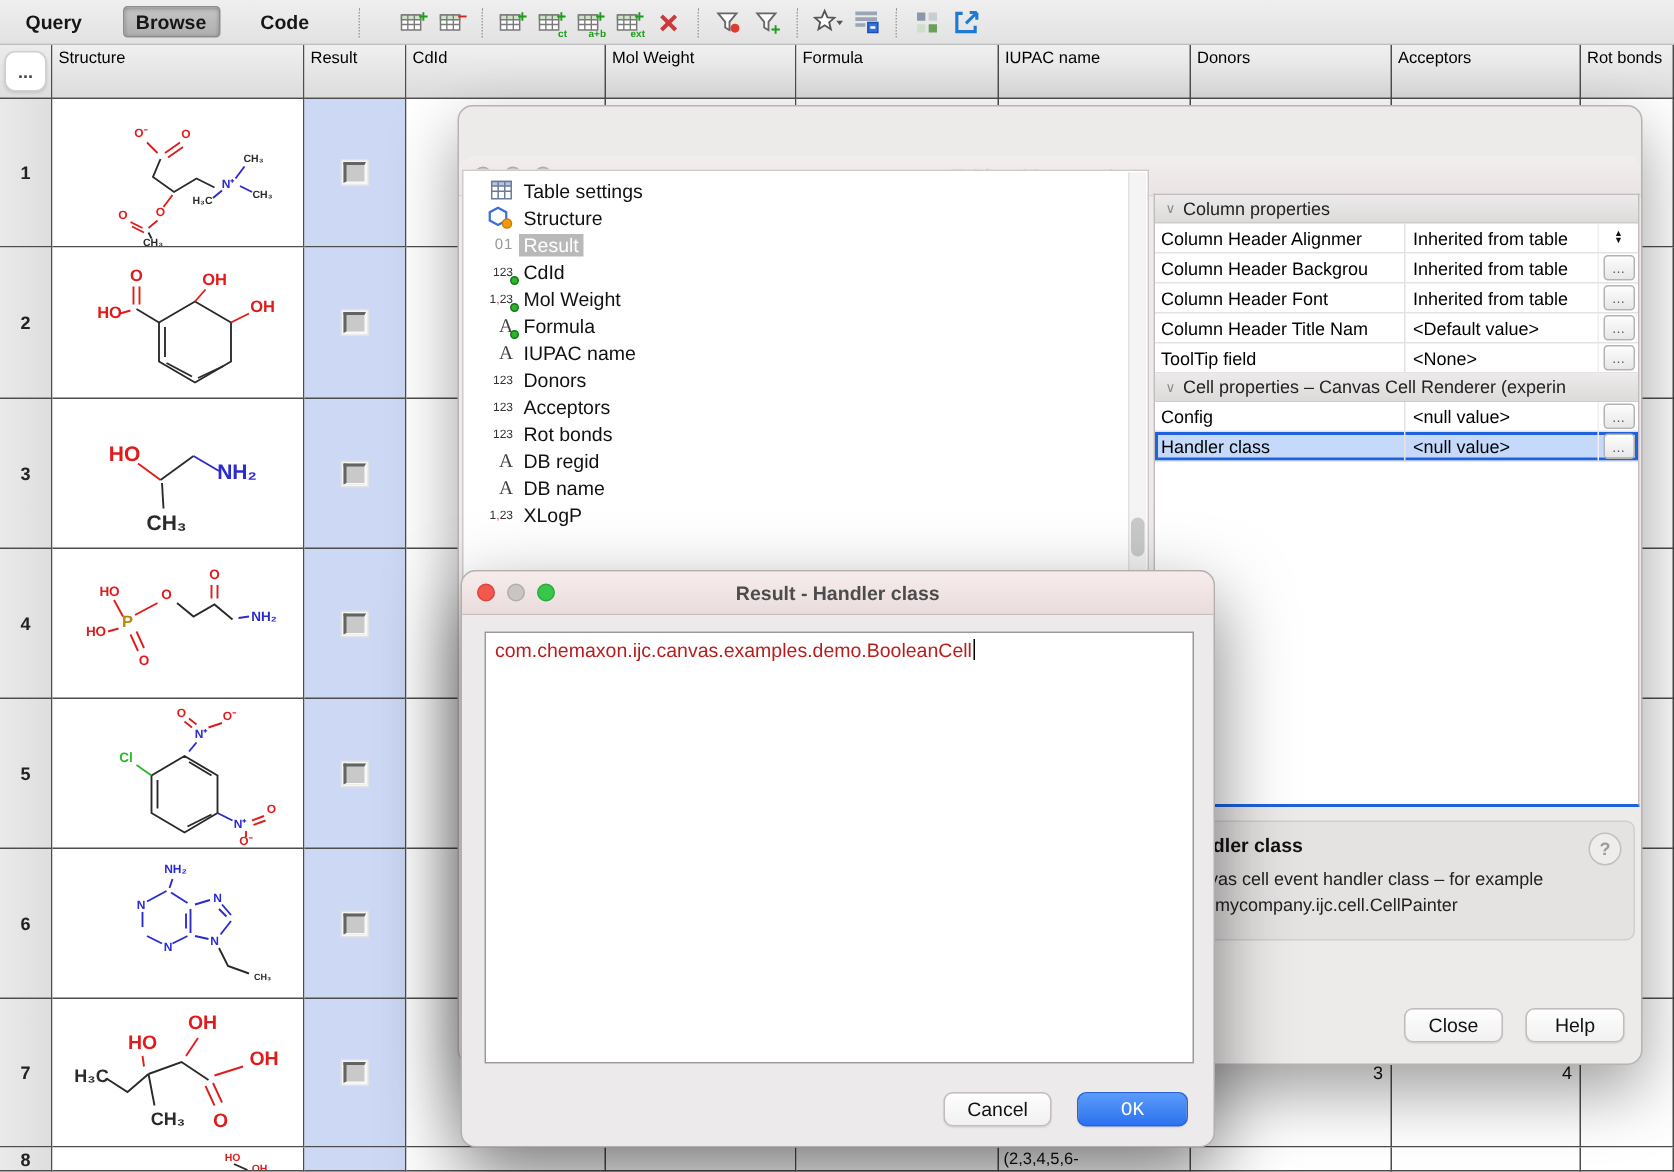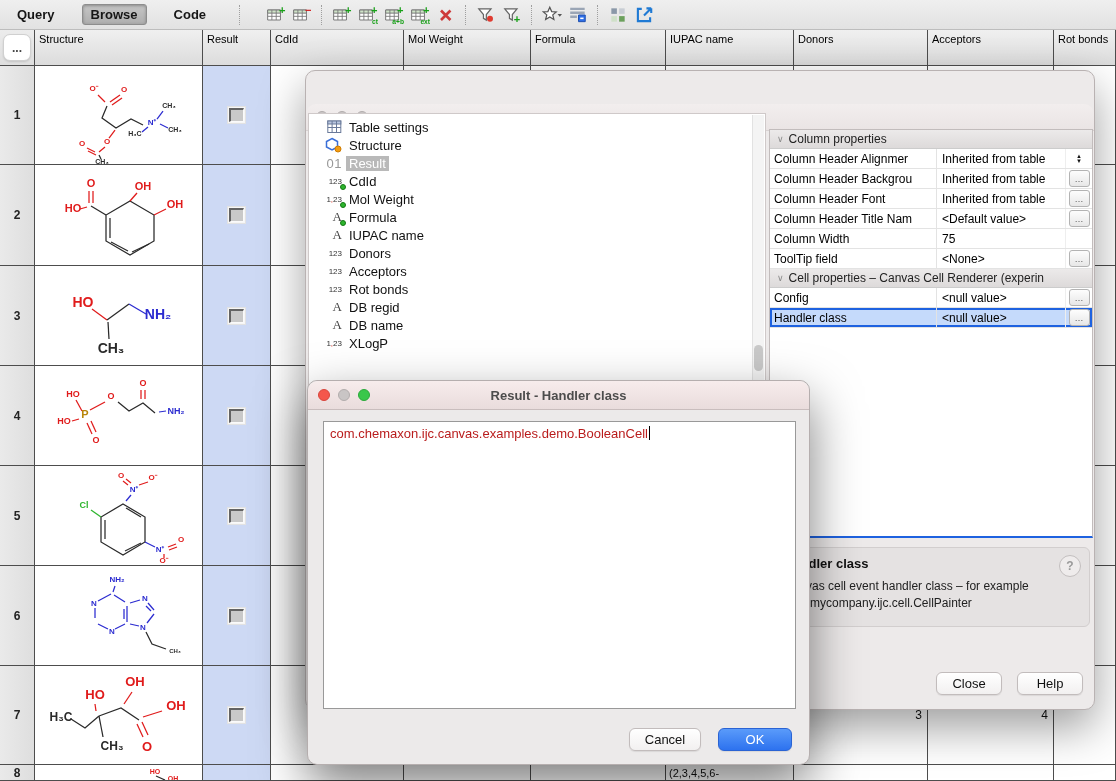--- a/index.html
+++ b/index.html
@@ -47,21 +47,21 @@
   .lights{position:absolute;left:10px;top:0;bottom:0;display:flex;align-items:center;gap:8px;}
   .light{width:12px;height:12px;border-radius:50%;box-sizing:border-box;}
   .light.gray{background:#c9c5c5;border:1px solid #b2adad;}
   .light.red{background:#f4574c;border:1px solid #d8453c;}
   .light.green{background:#39c74a;border:1px solid #2aa93a;}
   
   #tree{position:absolute;left:2px;top:42px;width:458px;height:274px;background:#fff;
     border:1px solid #cfc9c9;box-sizing:border-box;overflow:hidden;}
   .trow{height:18px;display:flex;align-items:center;padding-left:7px;gap:4px;}
   .tico{width:26px;height:16px;display:flex;align-items:center;justify-content:flex-end;position:relative;flex:none;}
-  .tico .txt01{font-size:13px;color:#979797;letter-spacing:.5px;text-align:center;}
+  .tico .txt01{font-size:10px;color:#979797;letter-spacing:.5px;text-align:center;}
   .tico .txt123{font-size:8px;color:#333;}
   .tico .txtA{font-family:"Liberation Serif",serif;font-size:13px;color:#444;}
   .tico .red{color:#d32;}
   .badge-g{position:absolute;right:-4px;bottom:-1px;width:6px;height:6px;border-radius:50%;
     background:#2db52d;border:1px solid #147814;box-sizing:border-box;}
   .tlabel{font-size:13px;color:#111;padding:0 3px;white-space:nowrap;}
   .trow.sel .tlabel{background:#b9b9b9;color:#fff;}
   #tree-scroll{position:absolute;right:1px;top:1px;bottom:1px;width:11px;background:#f4f4f4;border-left:1px solid #e2e2e2;}
   #tree-thumb{position:absolute;left:1px;right:1px;bottom:14px;height:26px;border-radius:5px;background:#c9c9c9;}
   
@@ -91,21 +91,21 @@
     border:1px solid #d2cece;border-radius:6px;box-sizing:border-box;padding:8px 12px;}
   #helpbox .htitle{font-size:13px;font-weight:bold;color:#111;margin-bottom:7px;}
   #helpbox .hline{font-size:12px;color:#222;line-height:17px;white-space:nowrap;}
   #qmark{position:absolute;right:8px;top:7px;width:20px;height:20px;border-radius:50%;
     border:1px solid #c3bfbf;background:#efecec;color:#9a9a9a;font-size:12px;font-weight:bold;
     display:flex;align-items:center;justify-content:center;}
   
   .mbtn{position:absolute;height:23px;border-radius:6px;border:1px solid #c2bcbc;font-size:13px;color:#111;
     background:linear-gradient(#ffffff,#f2f0f0);display:flex;align-items:center;justify-content:center;
     box-shadow:0 1px 1px rgba(0,0,0,.08);box-sizing:border-box;}
-  .mbtn.primary{background:linear-gradient(#5a9bfa,#2d72ef);border-color:#2a63d4;color:#fff;}
+  .mbtn.primary{background:linear-gradient(#5a9bfa,#2d72ef);border-color:#2a63d4;color:#fff;font-family:Liberation Mono, monospace;}
   
   #handler-text{position:absolute;left:15px;top:40px;width:473px;height:288px;background:#fff;
     border:1px solid #999;box-sizing:border-box;font-size:13px;color:#b91c1c;padding:4px 6px;}
   .caret{display:inline-block;width:1px;height:14px;background:#000;vertical-align:-2px;margin-left:1px;}
 </style>
 </head>
 <body>
 
 <div id="app">
 
@@ -611,25 +611,20 @@
           </div>
         </div>
         <div class="prow">
           <div class="plabel">Column Header Title Nam</div>
           <div class="pvalue">&lt;Default value&gt;</div>
           <div class="pctrl">
             <div class="dots">…</div>
           </div>
         </div>
         <div class="prow">
-          <div class="plabel">Column Width</div>
-          <div class="pvalue">75</div>
-          <div class="pctrl"></div>
-        </div>
-        <div class="prow">
           <div class="plabel">ToolTip field</div>
           <div class="pvalue">&lt;None&gt;</div>
           <div class="pctrl">
             <div class="dots">…</div>
           </div>
         </div>
         <div class="psec">
           <span class="chev">∨</span>
           <span>Cell properties – Canvas Cell Renderer (experin</span>
         </div>

